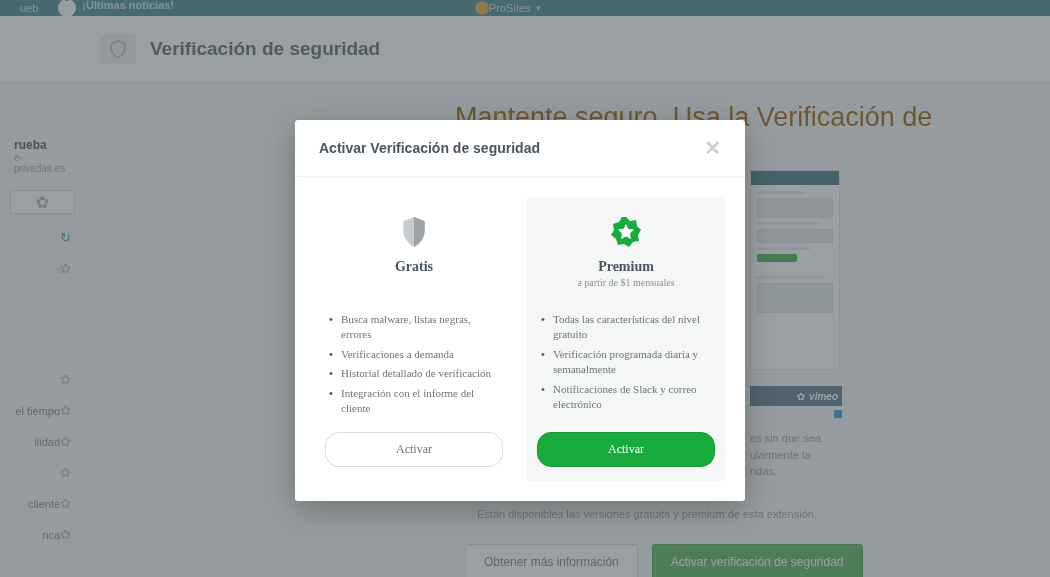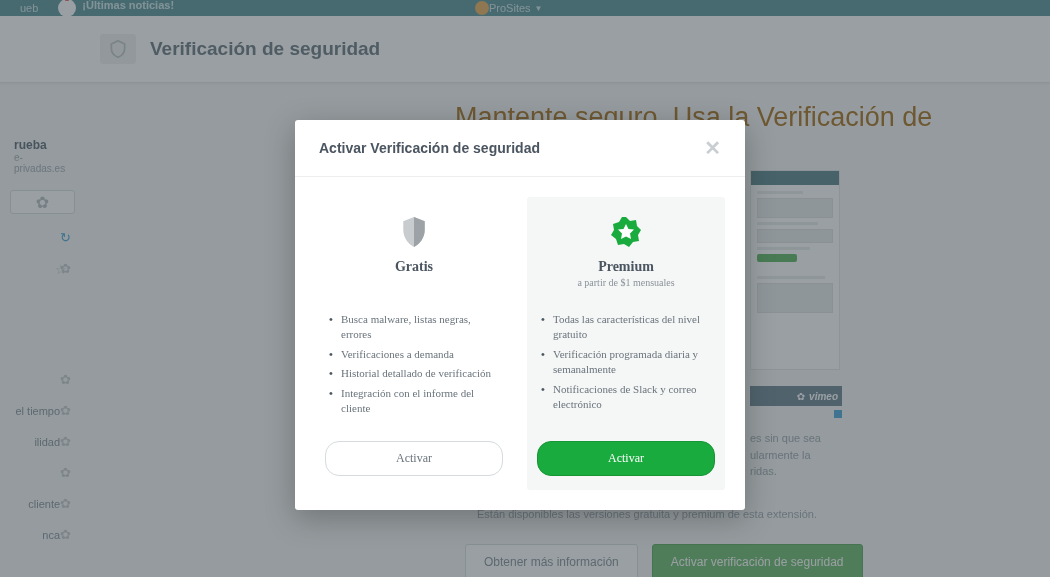--- a/index.html
+++ b/index.html
@@ -275,21 +275,21 @@
     }
     .plan-sub {
       text-align: center;
       font-size: 10px;
       color: #8a9298;
       margin-top: 2px;
     }
     
     .plan-features {
       list-style: none;
-      margin: 22px 0 23px;
+      margin: 22px 0 14px;
       padding: 0 4px;
       flex: 1;
     }
     .plan-features li {
       font-size: 11px;
       color: #6a747c;
       padding: 2px 0 2px 12px;
       position: relative;
       line-height: 1.4;
     }

